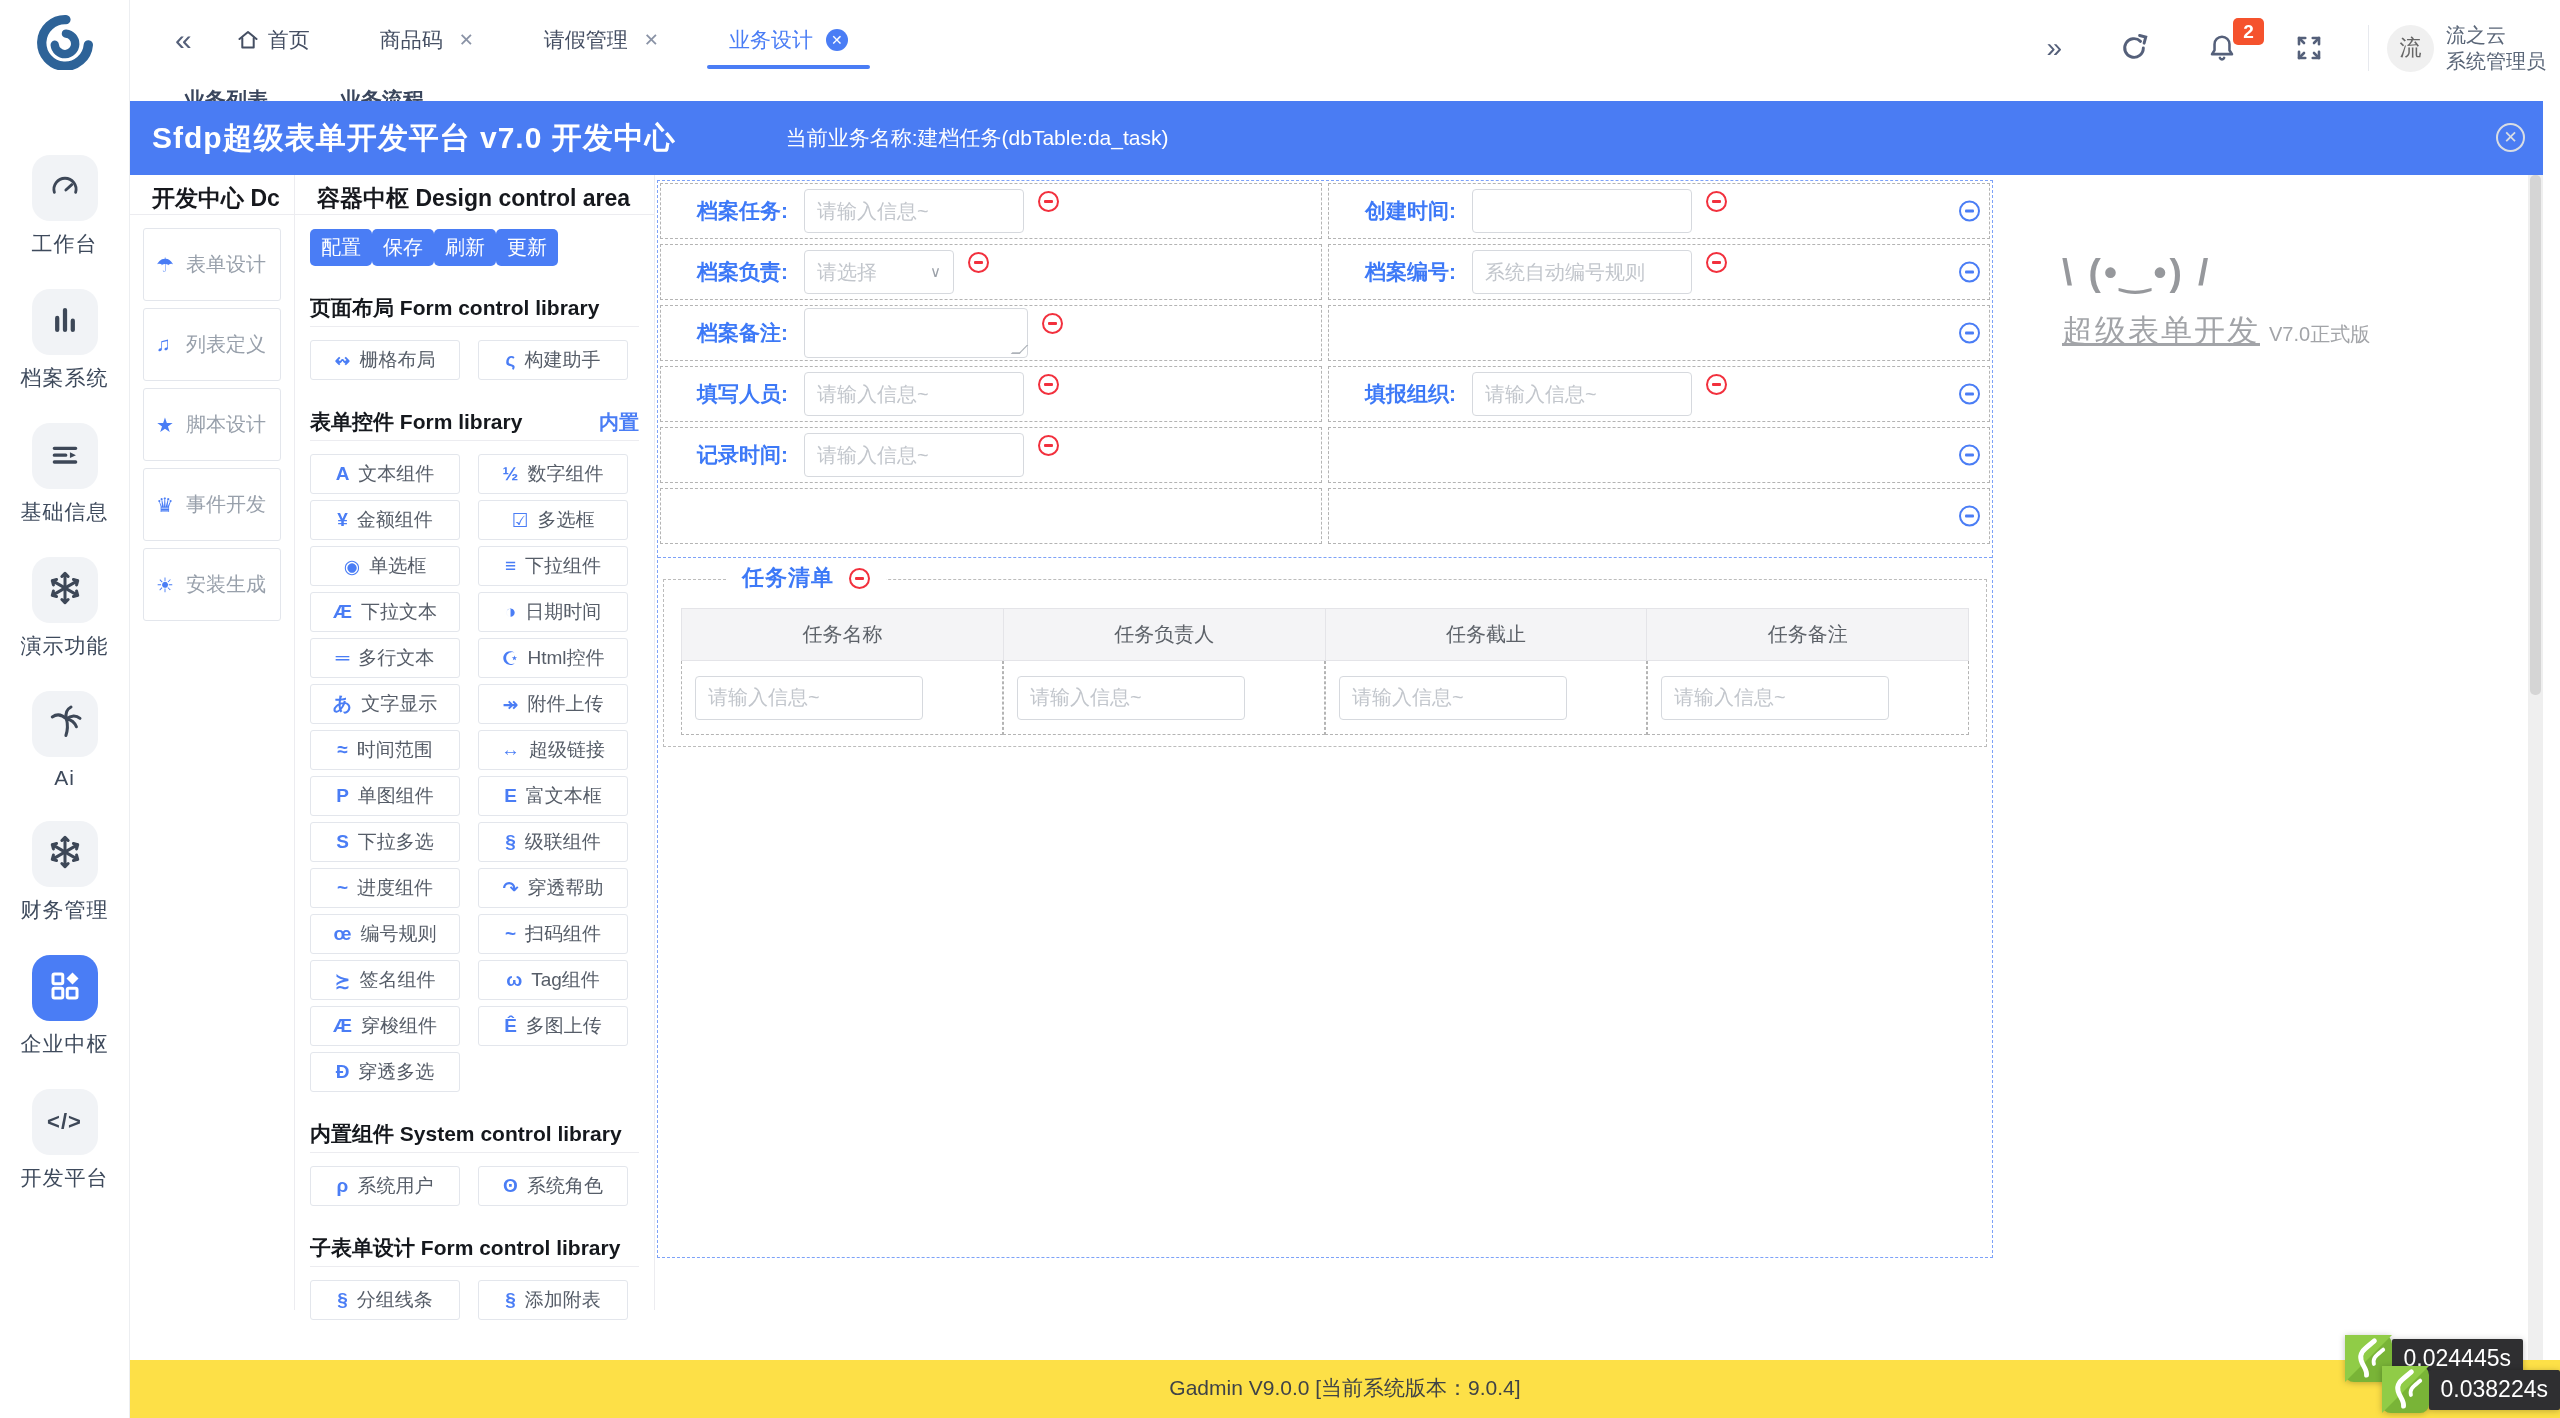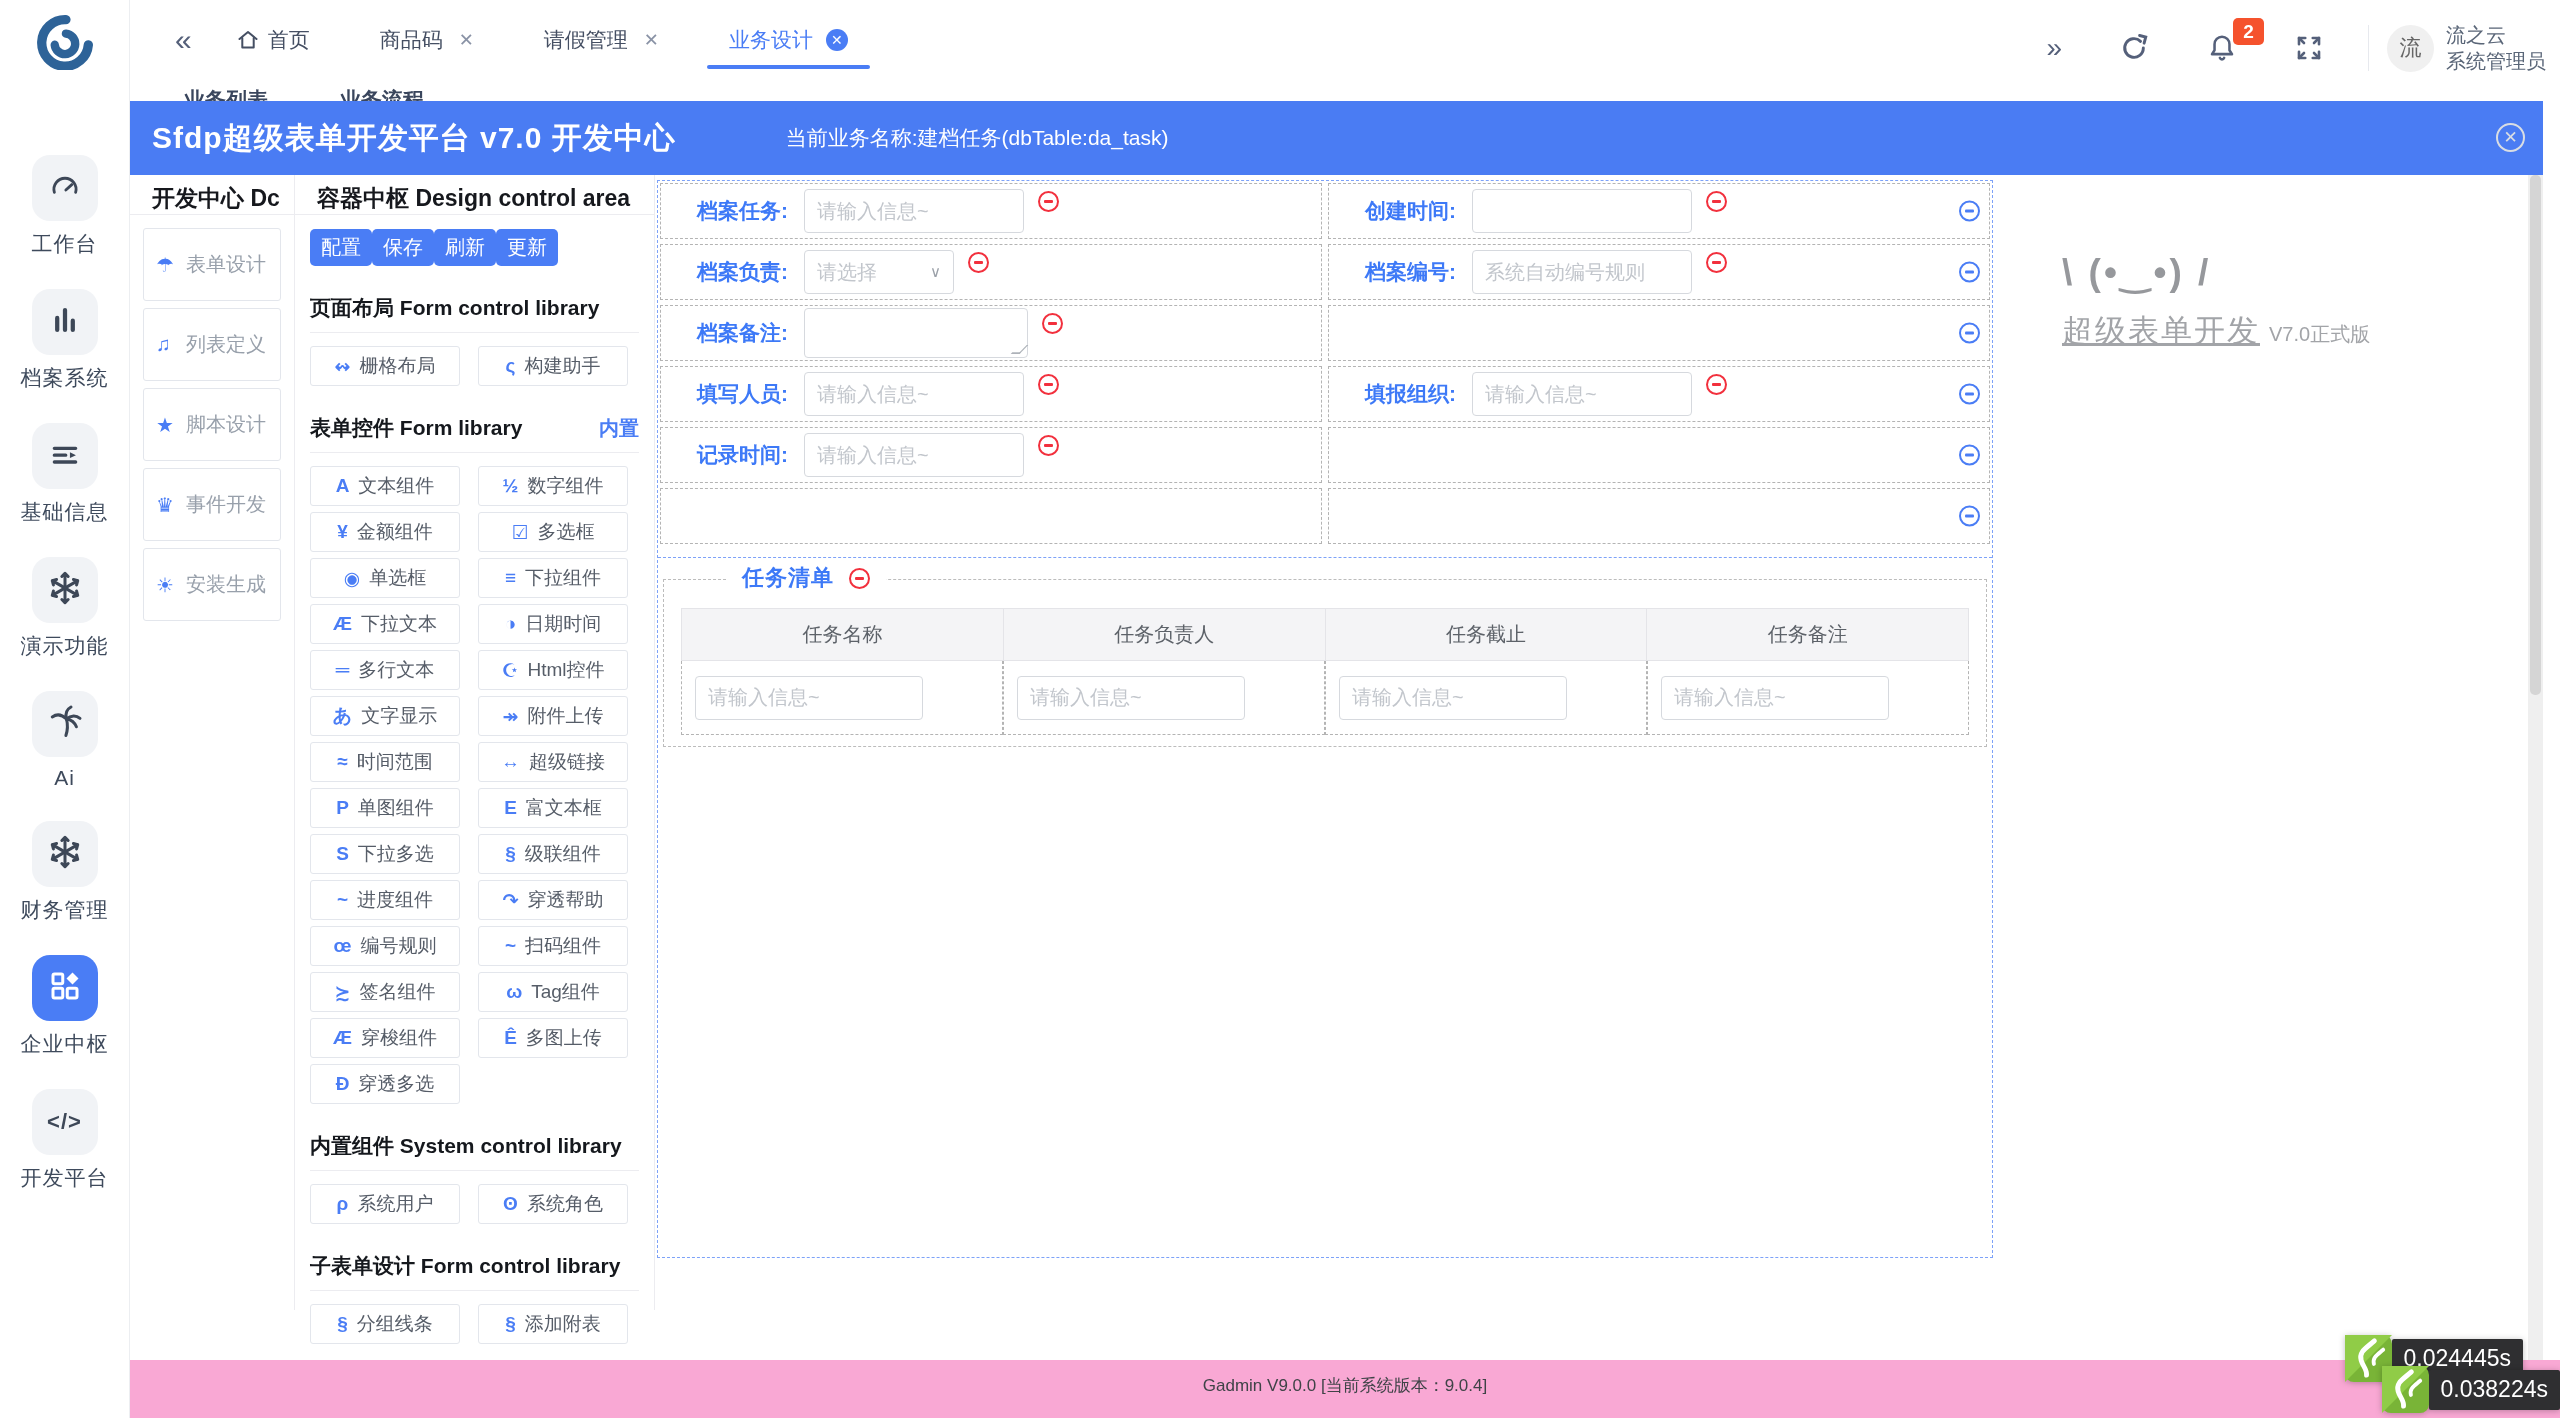--- a/index.html
+++ b/index.html
@@ -61,21 +61,21 @@
   .dc-item { width:138px; height:73px; border:1px solid #e3e6ec; border-radius:3px; margin-bottom:7px;
              display:flex; align-items:center; padding-left:12px; cursor:pointer; background:#fff; }
   .dc-item .ic { color:#4a7df5; font-size:20px; width:30px; flex:none; }
   .dc-item .lb { color:#98a0ab; font-size:20px; white-space:nowrap; }
 
   .lib-panel { position:absolute; left:165px; top:74px; width:360px; bottom:50px; border-right:1px solid #ececf0; }
   .lib-body { padding:0 15px; }
   .btn-row { display:flex; margin-top:14px; }
   .btn { height:37px; min-width:62px; padding:0 11px; background:#4a7df5; color:#fff; font-size:20px;
          border:none; border-radius:5px; display:flex; align-items:center; justify-content:center; cursor:pointer; }
-  .sec-title { margin-top:28px; padding-bottom:10px; border-bottom:1px solid #ececf0; font-size:21px;
+  .sec-title { margin-top:28px; padding-bottom:4px; border-bottom:1px solid #ececf0; font-size:21px;
                font-weight:bold; color:#15181d; display:flex; align-items:baseline; justify-content:space-between; }
   .sec-link { color:#4a7df5; font-size:20px; cursor:pointer; }
   .lib-grid { display:grid; grid-template-columns:150px 150px; column-gap:18px; row-gap:6px; margin-top:13px; }
   .lib-item { height:40px; border:1px solid #e3e6ec; border-radius:3px; display:flex; align-items:center;
               justify-content:center; gap:9px; cursor:pointer; background:#fff; white-space:nowrap; }
   .lib-item .ic { color:#4a7df5; font-size:19px; font-weight:bold; }
   .lib-item .lb { color:#565d68; font-size:19px; }
 
   
   .canvas { position:absolute; left:527px; top:79px; width:1336px; height:1078px; border:1px dashed #7da2f8; }
@@ -119,21 +119,21 @@
   .kao { font-size:37px; font-weight:bold; color:#96989c; letter-spacing:3px; white-space:nowrap; }
   .prod-line { margin-top:16px; display:flex; align-items:baseline; }
   .prod { font-size:31px; color:#a2a4a8; letter-spacing:2px;text-decoration:underline; }
   .ver { font-size:20px; margin-left:9px; color:#a2a4a8; }
 
   .mscroll { position:absolute; right:0; top:74px; bottom:0; width:15px; background:#efefef; }
   .mthumb { position:absolute; top:0; left:2px; width:11px; height:520px; background:#d5d5d5; border-radius:5px; }
 
   
   .footer { position:absolute; left:130px; right:0; bottom:0; height:58px; display:flex;
-            justify-content:center; padding-top:14px; font-size:17px; color:#3f4347; z-index:3; background:#f9a8d4; }
+            justify-content:center; padding-top:14px; font-size:21px; color:#3f4347; z-index:3; background:#fde047; }
   .perf { position:absolute; display:flex; align-items:center; z-index:6; filter:drop-shadow(0 1px 3px rgba(0,0,0,.25)); }
   .perf .pic { width:47px; height:47px; flex:none; }
   .plabel { height:40px; background:#2f2f31; color:#fff; font-size:23px; display:flex; align-items:center;
             padding:0 12px; border-radius:2px; }
   .perf1 { right:37px; bottom:36px;padding-left:10px; }
   .perf2 { right:0; bottom:5px; }
 </style>
 </head>
 <body>
 

